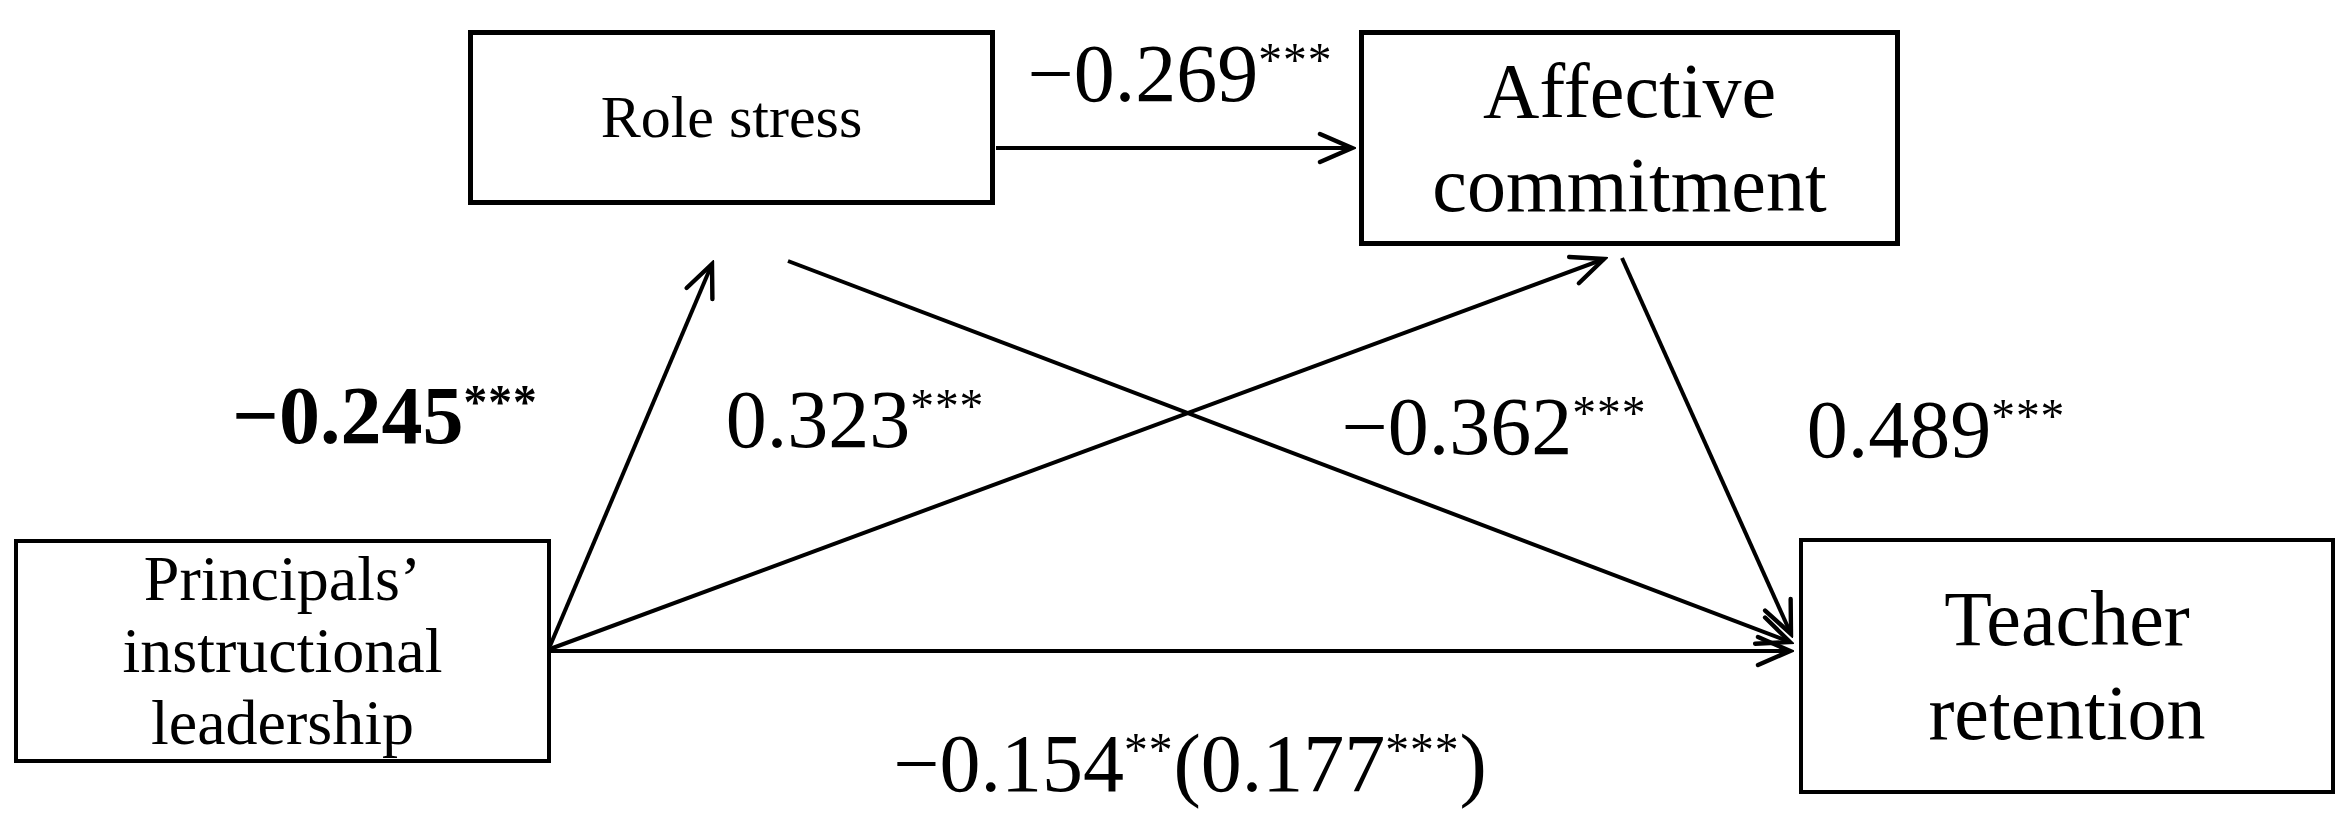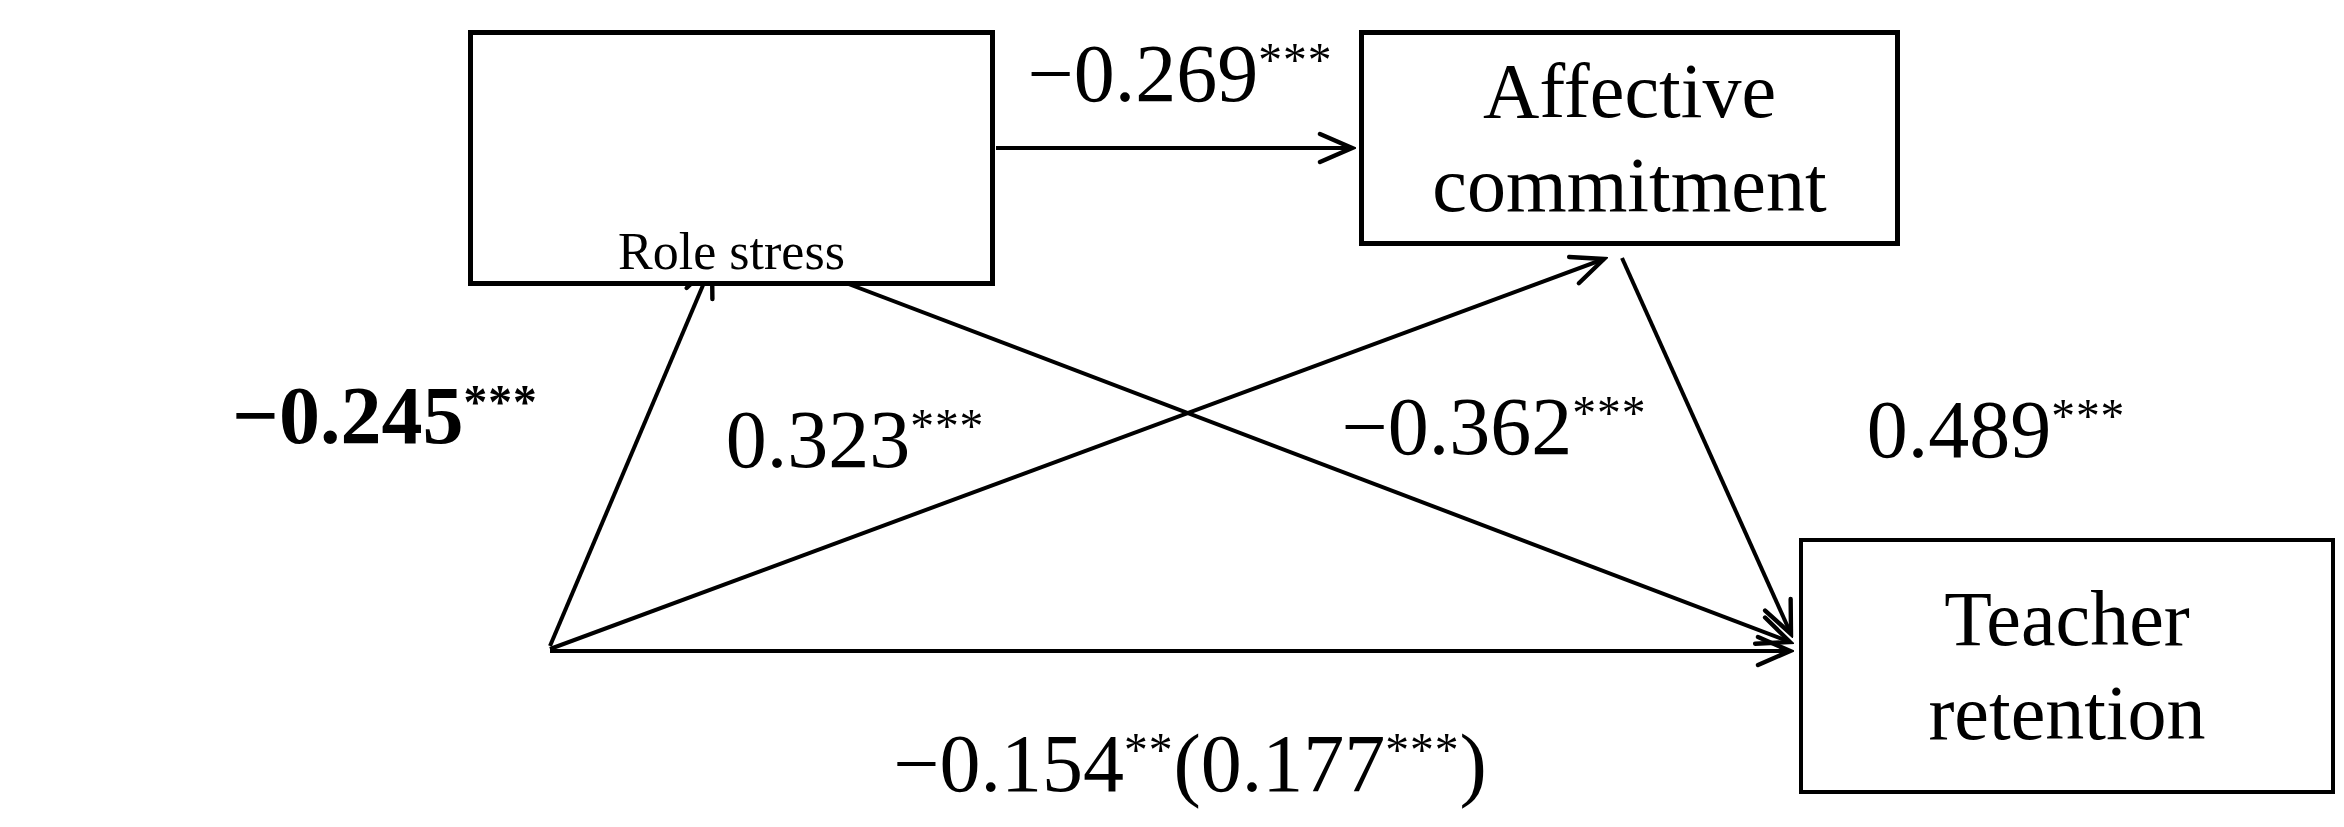--- a/index.html
+++ b/index.html
@@ -34,24 +34,23 @@
     background: #ffffff;
     display: flex;
     align-items: center;
     justify-content: center;
     text-align: center;
   }
   .node .lbl {
     white-space: pre-line;
   }
   #node-role {
-    left: 468px; top: 30px; width: 527px; height: 256px;
-    font-size: 52px;
+    left: 468px; top: 30px; width: 527px; height: 175px;
+    font-size: 60px;
     border-width: 5px;
-    align-items: flex-end;
   }
   #node-affective {
     left: 1359px; top: 30px; width: 541px; height: 216px;
     font-size: 78px; line-height: 1.2;
     border-width: 5px;
   }
   #node-principals {
     left: 14px; top: 539px; width: 537px; height: 224px;
     font-size: 64px; line-height: 1.12;
   }
@@ -67,23 +66,23 @@
     line-height: 1;
   }
   .coef .stars {
     font-size: 0.58em;
     position: relative;
     top: -0.52em;
     letter-spacing: 0.02em;
   }
   #coef-role-affective   { left: 1180px; top: 74px;  }
   #coef-principals-role  { left: 385px;  top: 416px; font-weight: bold; }
-  #coef-principals-affective { left: 855px; top: 440px; }
+  #coef-principals-affective { left: 855px; top: 420px; }
   #coef-role-teacher     { left: 1494px; top: 427px; }
-  #coef-affective-teacher{ left: 1996px; top: 430px; }
+  #coef-affective-teacher{ left: 1936px; top: 430px; }
   #coef-principals-teacher { left: 1190px; top: 764px; }
 </style>
 </head>
 <body>
 
 <div id="stage">
 
   <svg id="arrows" viewBox="0 0 2344 827" aria-hidden="true">
     <defs>
       <marker id="ah" markerUnits="strokeWidth" markerWidth="10" markerHeight="9" viewBox="0 0 10 9" refX="9" refY="4.5" orient="auto">
@@ -100,20 +99,25 @@
 
   <div class="node" id="node-role">
     <span class="lbl">Role stress</span>
   </div>
 
   <div class="node" id="node-affective">
     <span class="lbl">Affective
 commitment</span>
   </div>
 
+  <div class="node" id="node-principals">
+    <span class="lbl">Principals’
+instructional
+leadership</span>
+  </div>
 
   <div class="node" id="node-teacher">
     <span class="lbl">Teacher
 retention</span>
   </div>
 
   <div class="coef" id="coef-role-affective">
     <span>−0.269</span><span class="stars">***</span>
   </div>
 

